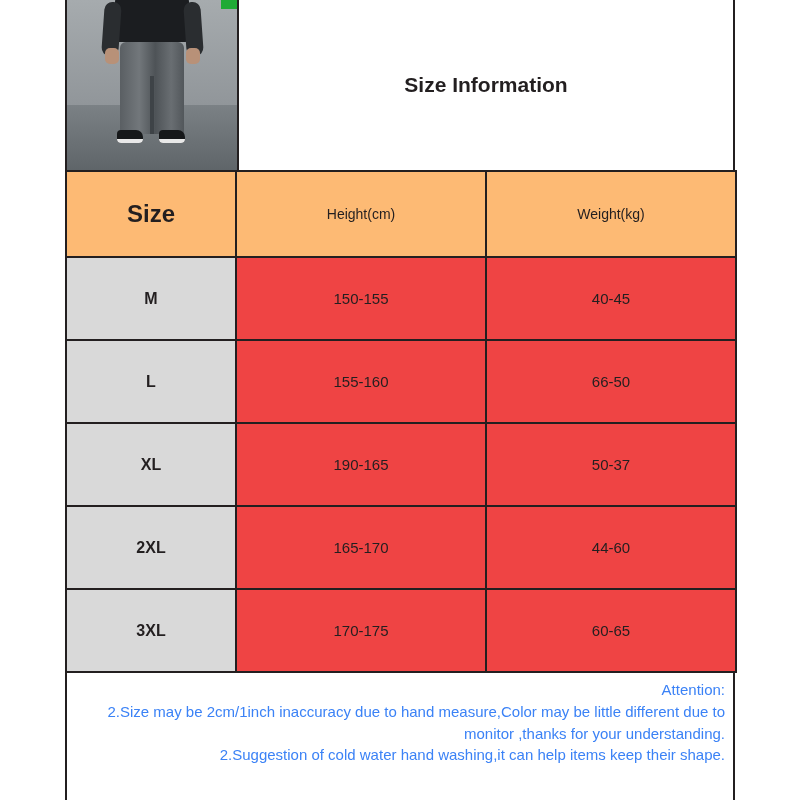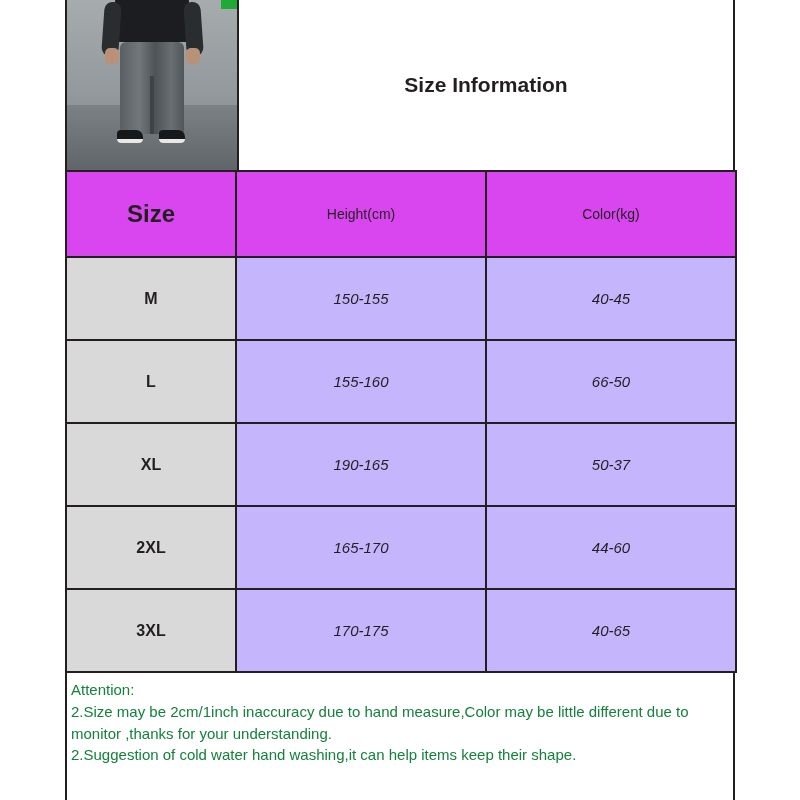--- a/index.html
+++ b/index.html
@@ -153,61 +153,61 @@
     text-align: center;
     vertical-align: middle;
     color: #231f20;
   }
   .col-size   { width: 170px; }
   .col-height { width: 250px; }
   .col-weight { width: 250px; }
 
   tr.head-row td {
     height: 82px;
-    background: #d946ef;
+    background: #fdba74;
   }
   tr.head-row td.head-size {
     font-size: 24px;
     font-weight: bold;
   }
   tr.head-row td.head-metric {
     font-size: 14px;
     font-weight: normal;
   }
 
   tr.data-row td {
     height: 79px;
     font-size: 15px;
   }
   tr.data-row td.cell-size {
     background: #d9d9d9;
     font-weight: bold;
     font-size: 16px;
   }
   tr.data-row td.cell-val {
-    background: #c4b5fd;
+    background: #ef4444;
     font-weight: normal;
-    font-style: italic;
   }
 
   
   .attention {
     border: 2px solid #231f20;
     border-top: none;
     width: 670px;
     box-sizing: border-box;
     height: 147px;
     padding: 6px 8px 0 4px;
     background: #ffffff;
   }
   .attention p {
     margin: 0;
     font-size: 15px;
     line-height: 1.45;
-    color: #15803d;
+    color: #3b82f6;
+    text-align: right;
   }
 </style>
 </head>
 <body>
 
 <div class="sheet">
 
   <div class="top-row">
     <div class="photo-cell">
       <div class="photo-bg"></div>
@@ -235,21 +235,21 @@
   <table class="size-table">
     <colgroup>
       <col class="col-size">
       <col class="col-height">
       <col class="col-weight">
     </colgroup>
     <tbody>
       <tr class="head-row">
         <td class="head-size">Size</td>
         <td class="head-metric">Height(cm)</td>
-        <td class="head-metric">Color(kg)</td>
+        <td class="head-metric">Weight(kg)</td>
       </tr>
 
       <tr class="data-row">
         <td class="cell-size">M</td>
         <td class="cell-val">150-155</td>
         <td class="cell-val">40-45</td>
       </tr>
       <tr class="data-row">
         <td class="cell-size">L</td>
         <td class="cell-val">155-160</td>
@@ -261,21 +261,21 @@
         <td class="cell-val">50-37</td>
       </tr>
       <tr class="data-row">
         <td class="cell-size">2XL</td>
         <td class="cell-val">165-170</td>
         <td class="cell-val">44-60</td>
       </tr>
       <tr class="data-row">
         <td class="cell-size">3XL</td>
         <td class="cell-val">170-175</td>
-        <td class="cell-val">40-65</td>
+        <td class="cell-val">60-65</td>
       </tr>
     </tbody>
   </table>
 
   <div class="attention">
     <p>Attention:</p>
     <p>2.Size may be 2cm/1inch inaccuracy due to hand measure,Color may be little different due to monitor ,thanks for your understanding.</p>
     <p>2.Suggestion of cold water hand washing,it can help items keep their shape.</p>
   </div>
 

